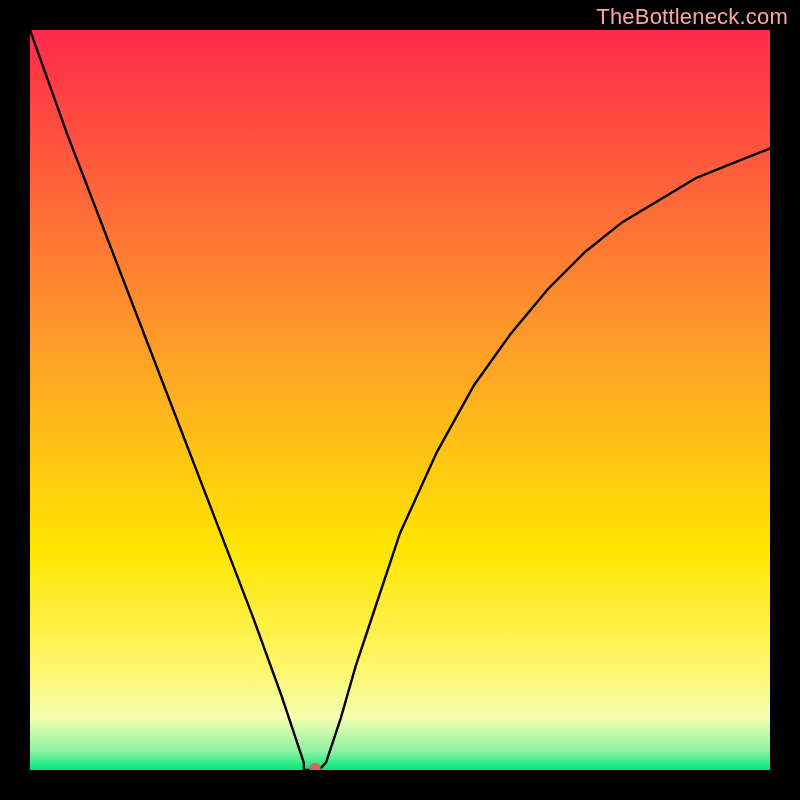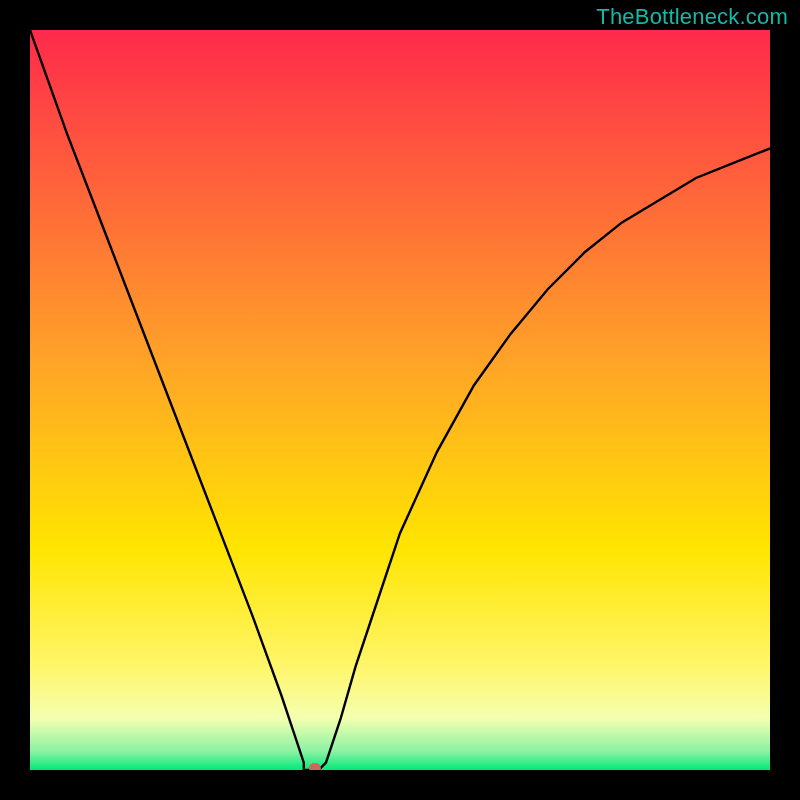--- a/index.html
+++ b/index.html
@@ -16,21 +16,21 @@
     left: 0;
     top: 0;
     width: 800px;
     height: 800px;
     background: #000;
   }
   .watermark {
     position: absolute;
     top: 4px;
     right: 12px;
-    color: #14b8a6;
+    color: #fca5a5;
     font-size: 22px;
     font-family: Arial, sans-serif;
     letter-spacing: 0.2px;
     pointer-events: none;
   }
   .plot {
     position: absolute;
     left: 30px;
     top: 30px;
     width: 740px;

